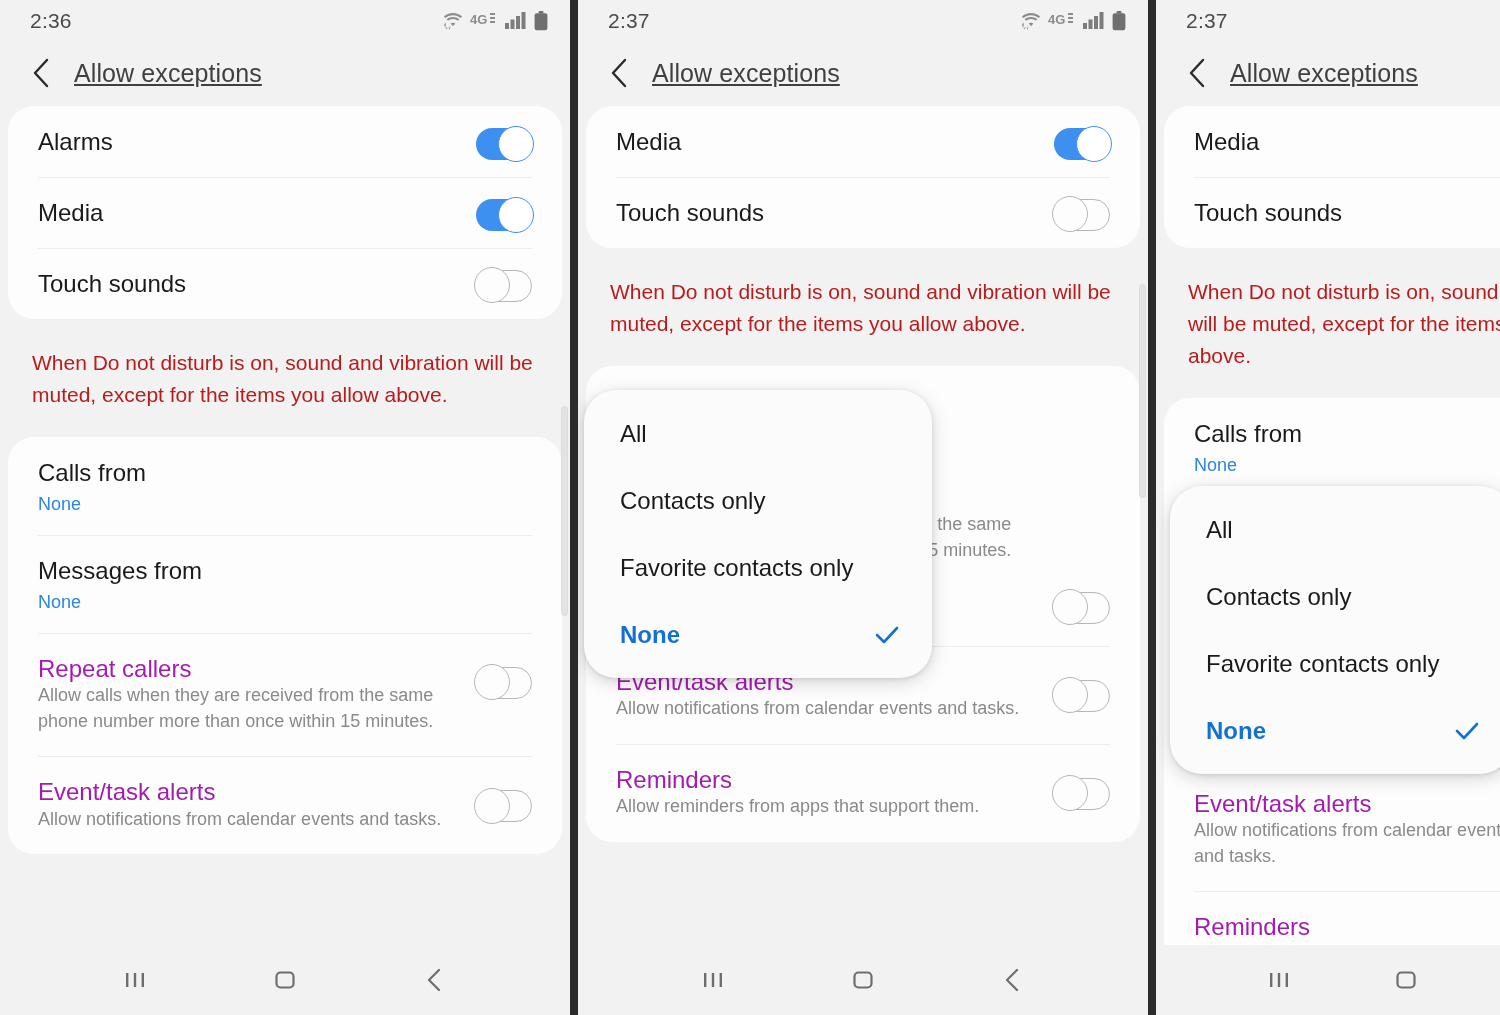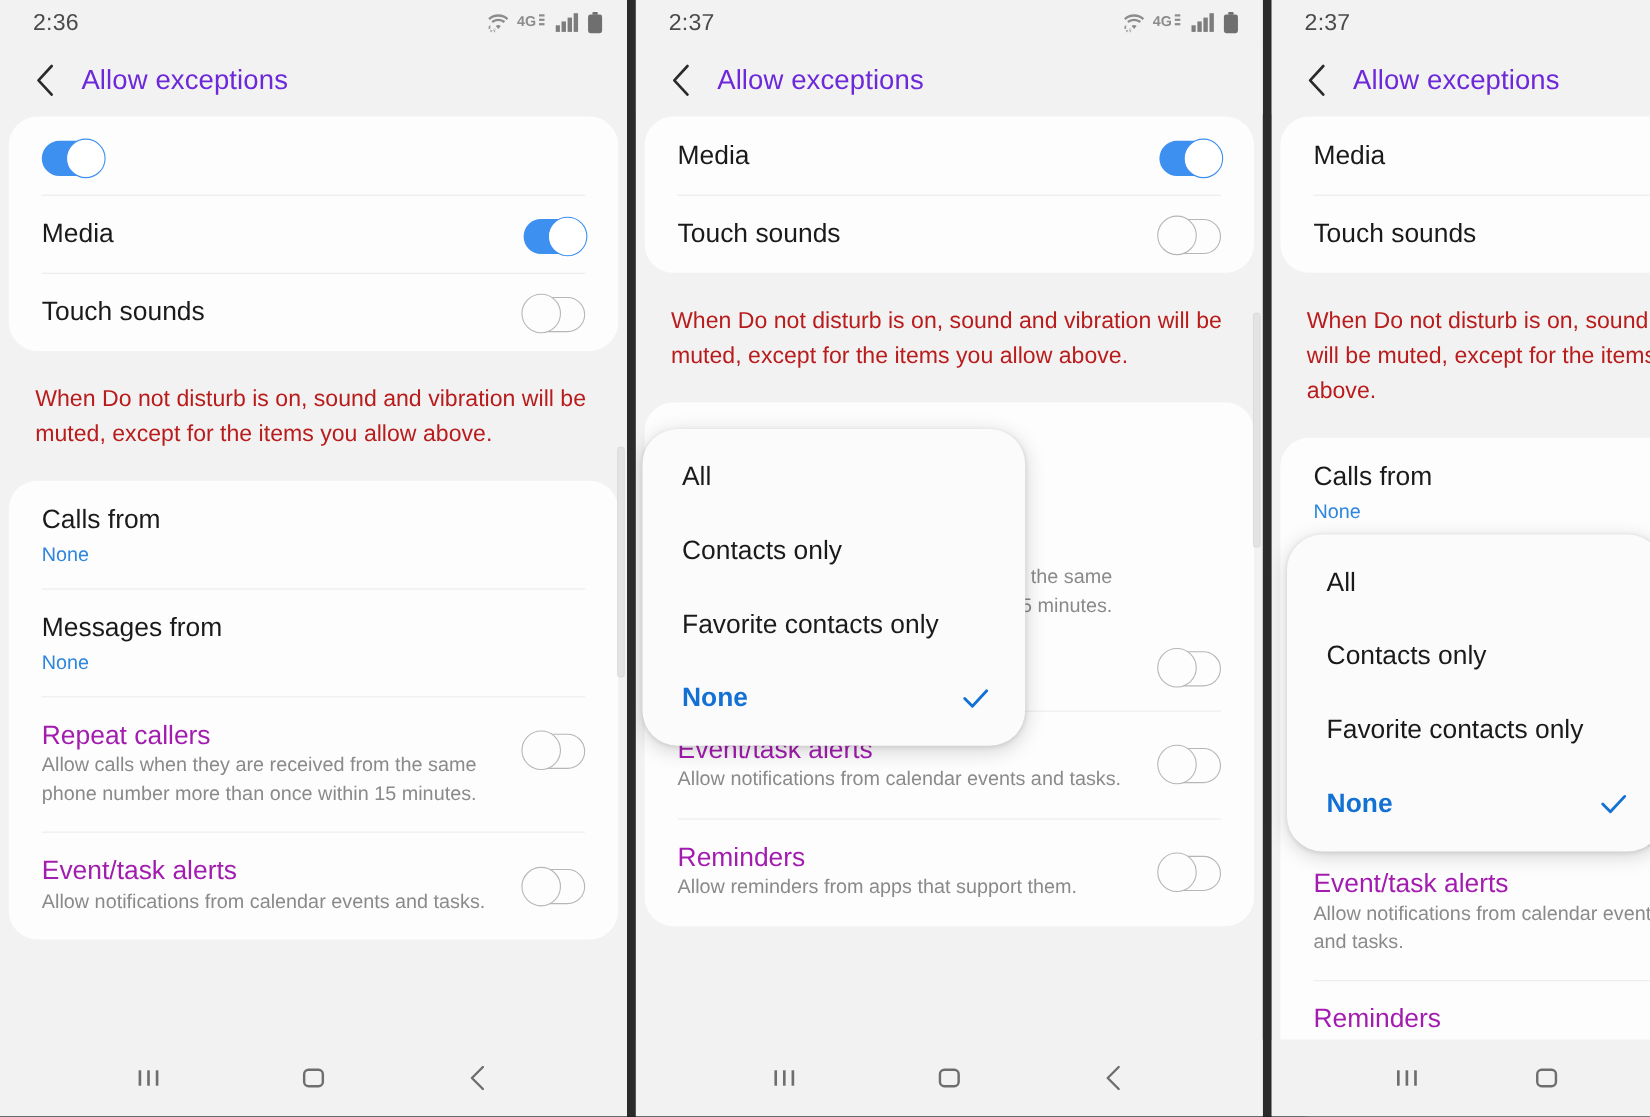--- a/index.html
+++ b/index.html
@@ -34,21 +34,21 @@
   .sysicons{ display:flex; align-items:flex-start; gap:7px; }
   .sysicons svg{ display:block; }
 
   
   .appbar{
     height:62px; display:flex; align-items:center;
     padding-left:30px; gap:22px;
     background:#f2f2f2;
   }
   .backchev{ width:22px;height:30px; display:flex;align-items:center;justify-content:center; }
-  .title{ font-size:25px; color:#6d28d9; letter-spacing:.1px; }
+  .title{ font-size:25px; color:#404040; letter-spacing:.1px;text-decoration:underline; }
 
   
   .body{ position:relative; height:calc(1015px - 42px - 62px - 70px); }
 
   .card{
     background:#fdfdfd;
     border-radius:26px;
     margin:0 8px;
     overflow:hidden;
   }
@@ -180,20 +180,21 @@
             <path d="M16 3L4 16l12 13" stroke="#2a2a2a" stroke-width="2.4" fill="none" stroke-linecap="round" stroke-linejoin="round"></path>
           </svg>
       </span>
       <span class="title">Allow exceptions</span>
     </div>
 
     <div class="body">
 
       <div class="card" style="margin-top:2px;">
         <div class="row">
+          <span class="row-label">Alarms</span>
           <span class="toggle on">
               <span class="knob"></span>
             </span>
         </div>
         <div class="row">
           <span class="row-label">Media</span>
           <span class="toggle on">
               <span class="knob"></span>
             </span>
         </div>

